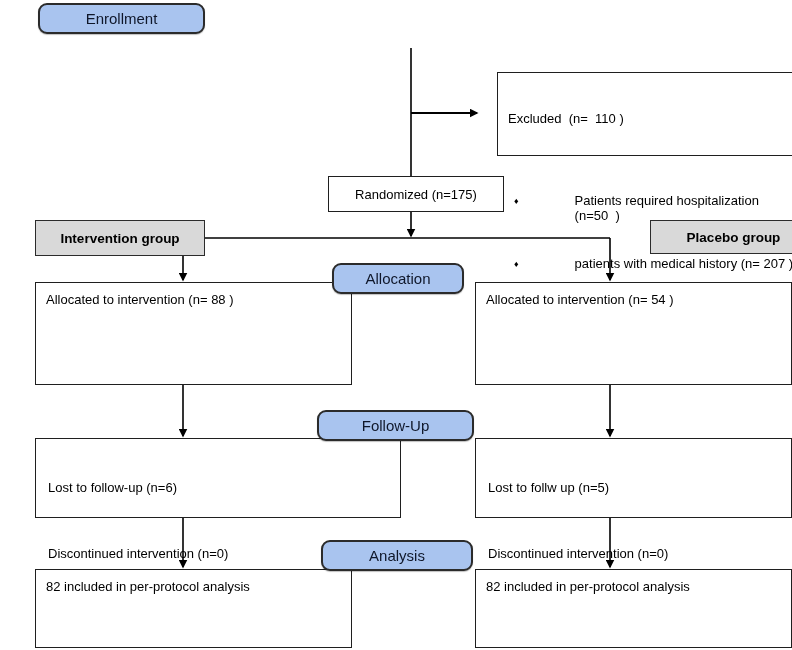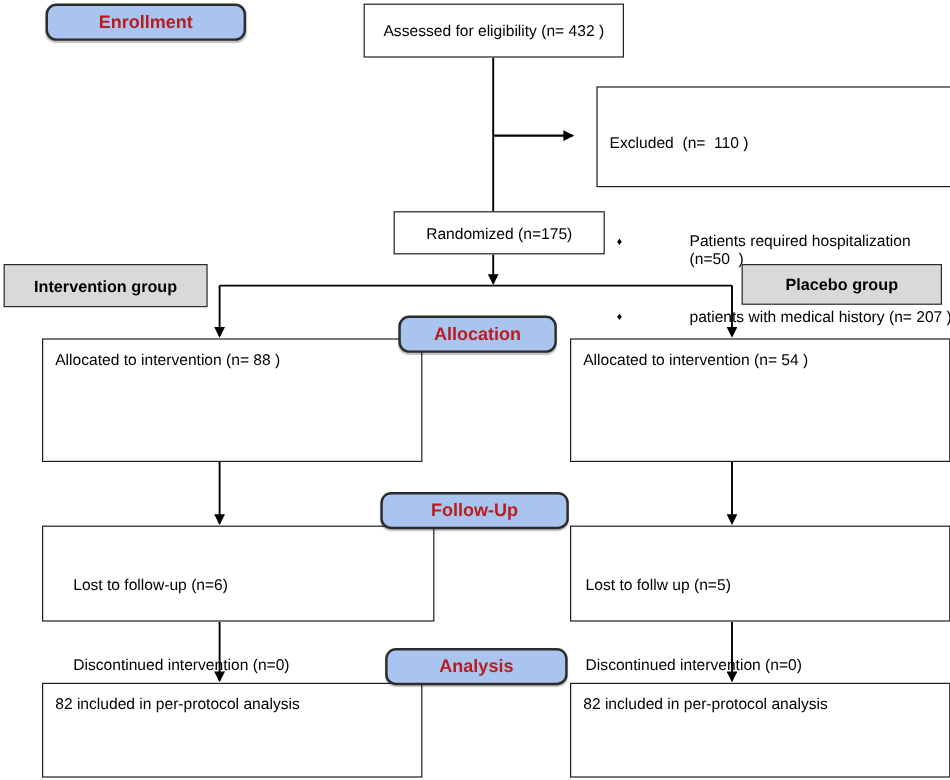--- a/index.html
+++ b/index.html
@@ -10,27 +10,27 @@
   svg.connectors{position:absolute;left:0;top:0;width:792px;height:650px;z-index:1;}
   .box{
     position:absolute;background:#ffffff;border:1.6px solid #1f1f1f;
     box-sizing:border-box;z-index:2;font-size:13px;white-space:pre-wrap;
   }
   .box.center{display:flex;align-items:center;justify-content:center;text-align:center;}
   .box.toppad{padding:9px 10px;margin-left:17px;}
   .badge{
     position:absolute;background:#a9c4ef;border:2px solid #2b2b2b;border-radius:9px;
     box-sizing:border-box;display:flex;align-items:center;justify-content:center;
-    font-weight:bold;color:#b91c1c;font-size:15px;z-index:3;
+    font-weight:normal;color:#0f172a;font-size:15px;z-index:3;
     box-shadow:0 1px 1px rgba(0,0,0,0.25);
   }
   .groupbox{
     position:absolute;background:#d9d9d9;border:1.8px solid #2b2b2b;
     box-sizing:border-box;display:flex;align-items:center;justify-content:center;
-    font-weight:bold;font-size:13.5px;z-index:2;white-space:pre-wrap;
+    font-weight:bold;font-size:13.5px;z-index:2;white-space:pre-wrap;margin-left:32px;
   }
   .bullets{margin-top:4px;}
   .bullet-row{display:flex;align-items:baseline;margin-top:3px;padding-left:6px;}
   .bullet-glyph{font-size:9px;margin-right:8px;flex:0 0 auto;transform:translateY(-1px);}
   .bullet-text{white-space:pre-wrap;padding-left:48px;}
   .fu-line2{margin-top:21px;}
 </style>
 </head>
 <body>
 
@@ -60,21 +60,20 @@
   </svg>
 
   <div class="badge" style="left:38px;top:3px;width:167px;height:31px;">Enrollment</div>
 
   <div class="badge" style="left:332px;top:263px;width:132px;height:31px;">Allocation</div>
 
   <div class="badge" style="left:317px;top:410px;width:157px;height:31px;">Follow-Up</div>
 
   <div class="badge" style="left:321px;top:540px;width:152px;height:31px;">Analysis</div>
 
-  <div class="box center" style="left:303px;top:3px;width:217px;height:45px;">Assessed for eligibility (n= 432 )</div>
 
   <div class="box toppad" style="left:480px;top:72px;width:308px;height:84px;padding:8px 10px;">
     <div style="white-space:pre-wrap;">Excluded  (n=  110 )</div>
     <div class="bullets">
       <div class="bullet-row">
         <span class="bullet-glyph">♦</span>
         <span class="bullet-text">Patients required hospitalization (n=50  )</span>
       </div>
       <div class="bullet-row">
         <span class="bullet-glyph">♦</span>
@@ -86,21 +85,21 @@
   <div class="box center" style="left:328px;top:176px;width:176px;height:36px;">Randomized (n=175)</div>
 
   <div class="groupbox" style="left:3px;top:220px;width:170px;height:36px;">Intervention group</div>
 
   <div class="groupbox" style="left:618px;top:220px;width:167px;height:34px;">Placebo group</div>
 
   <div class="box toppad" style="left:18px;top:282px;width:317px;height:103px;">Allocated to intervention (n= 88 )</div>
 
   <div class="box toppad" style="left:458px;top:282px;width:317px;height:103px;">Allocated to intervention (n= 54 )</div>
 
-  <div class="box toppad" style="left:18px;top:438px;width:327px;height:80px;padding:11px 25px;">
+  <div class="box toppad" style="left:18px;top:438px;width:366px;height:80px;padding:11px 12px;">
     <div style="white-space:pre-wrap;">Lost to follow-up (n=6)</div>
     <div class="fu-line2" style="white-space:pre-wrap;">Discontinued intervention (n=0)</div>
   </div>
 
   <div class="box toppad" style="left:458px;top:438px;width:317px;height:80px;padding:11px 12px;">
     <div style="white-space:pre-wrap;">Lost to follw up (n=5)</div>
     <div class="fu-line2" style="white-space:pre-wrap;">Discontinued intervention (n=0)</div>
   </div>
 
   <div class="box toppad" style="left:18px;top:569px;width:317px;height:79px;">82 included in per-protocol analysis</div>

